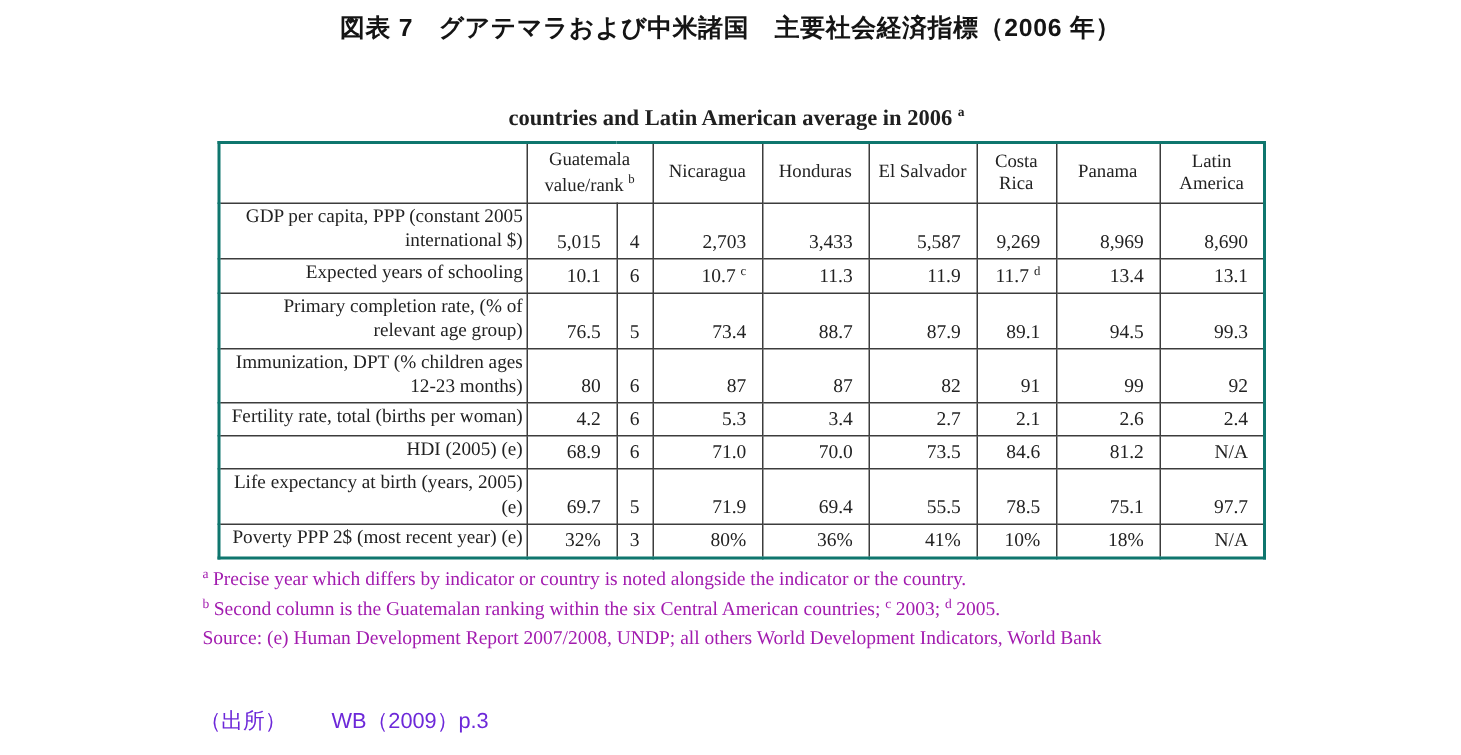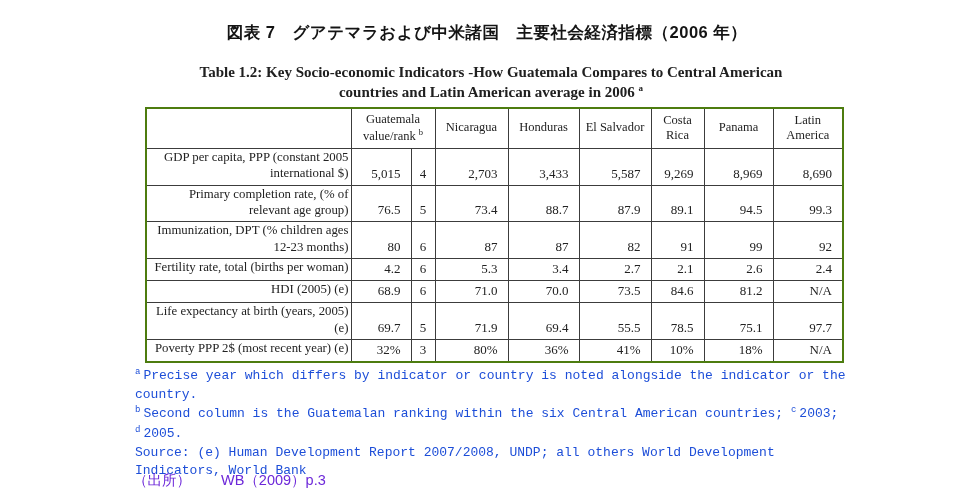--- a/index.html
+++ b/index.html
@@ -7,21 +7,21 @@
   body {
     background: #ffffff;
     color: #1e1e1e;
     font-family: "Liberation Serif", serif;
     position: relative;
     overflow: hidden;
   }
   .page { position: relative; width: 974px; height: 503px; }
 
   .jp-title {
-    padding-top: 22px;
+    padding-top: 8px;
     text-align: center;
     font-family: "Liberation Sans", sans-serif;
     font-weight: bold;
     font-size: 16.5px;
     color: #141414;
     letter-spacing: 0.5px;
   }
 
   .content { margin-left: 133px; width: 716px; }
 
@@ -32,21 +32,21 @@
     font-weight: bold;
     font-size: 15px;
     line-height: 1.35;
     color: #202020;
   }
   .en-title sup { font-size: 9px; }
 
   table.indicators {
     border-collapse: collapse;
     margin-left: 12px;
-    border: 2px solid #4d7c0f;
+    border: 2px solid #0f766e;
     table-layout: fixed;
     width: 697px;
   }
   .indicators th, .indicators td {
     border: 1px solid #3c3c3c;
     font-size: 13px;
     color: #222;
   }
   .indicators th {
     font-weight: normal;
@@ -74,22 +74,21 @@
     text-align: center;
     vertical-align: bottom;
     padding: 2px 2px 3px 2px;
   }
 
   .footnotes {
     margin-top: 3px;
     padding-left: 2px;
     font-size: 13px;
     line-height: 1.42;
-    color: #1d4ed8;
-    font-family: Liberation Mono, monospace;
+    color: #a21caf;
   }
   .footnotes sup { font-size: 9px; margin-right: 3px; }
 
   .source-line {
     position: absolute;
     left: 133px;
     top: 471px;
     font-family: "Liberation Sans", sans-serif;
     font-size: 14.5px;
     color: #6d28d9;
@@ -99,21 +98,21 @@
 </head>
 <body>
 
 <div class="page">
 
   <div class="jp-title">図表 7　グアテマラおよび中米諸国　主要社会経済指標（2006 年）</div>
 
   <div class="content">
 
     <div class="en-title">
-      <span>Table 1.2:  Key Socio-economic Indicators  -How Guatemala Compares to Central American</span><br>
+      <br>
       <span>countries and Latin American average in 2006 </span><sup>a</sup>
     </div>
 
     <table class="indicators">
       <colgroup>
         <col style="width:205px">
         <col style="width:60px">
         <col style="width:24px">
         <col style="width:73px">
         <col style="width:71px">
@@ -140,20 +139,31 @@
             <td class="c-num">5,015</td>
             <td class="c-rank">4</td>
             <td class="c-num">2,703</td>
             <td class="c-num">3,433</td>
             <td class="c-num">5,587</td>
             <td class="c-num">9,269</td>
             <td class="c-num">8,969</td>
             <td class="c-num">8,690</td>
           </tr>
           <tr class="data-row">
+            <td class="c-rowlabel">Expected years of schooling</td>
+            <td class="c-num">10.1</td>
+            <td class="c-rank">6</td>
+            <td class="c-num">10.7 <sup>c</sup></td>
+            <td class="c-num">11.3</td>
+            <td class="c-num">11.9</td>
+            <td class="c-num">11.7 <sup>d</sup></td>
+            <td class="c-num">13.4</td>
+            <td class="c-num">13.1</td>
+          </tr>
+          <tr class="data-row">
             <td class="c-rowlabel">Primary completion rate,  (% of relevant age group)</td>
             <td class="c-num">76.5</td>
             <td class="c-rank">5</td>
             <td class="c-num">73.4</td>
             <td class="c-num">88.7</td>
             <td class="c-num">87.9</td>
             <td class="c-num">89.1</td>
             <td class="c-num">94.5</td>
             <td class="c-num">99.3</td>
           </tr>

